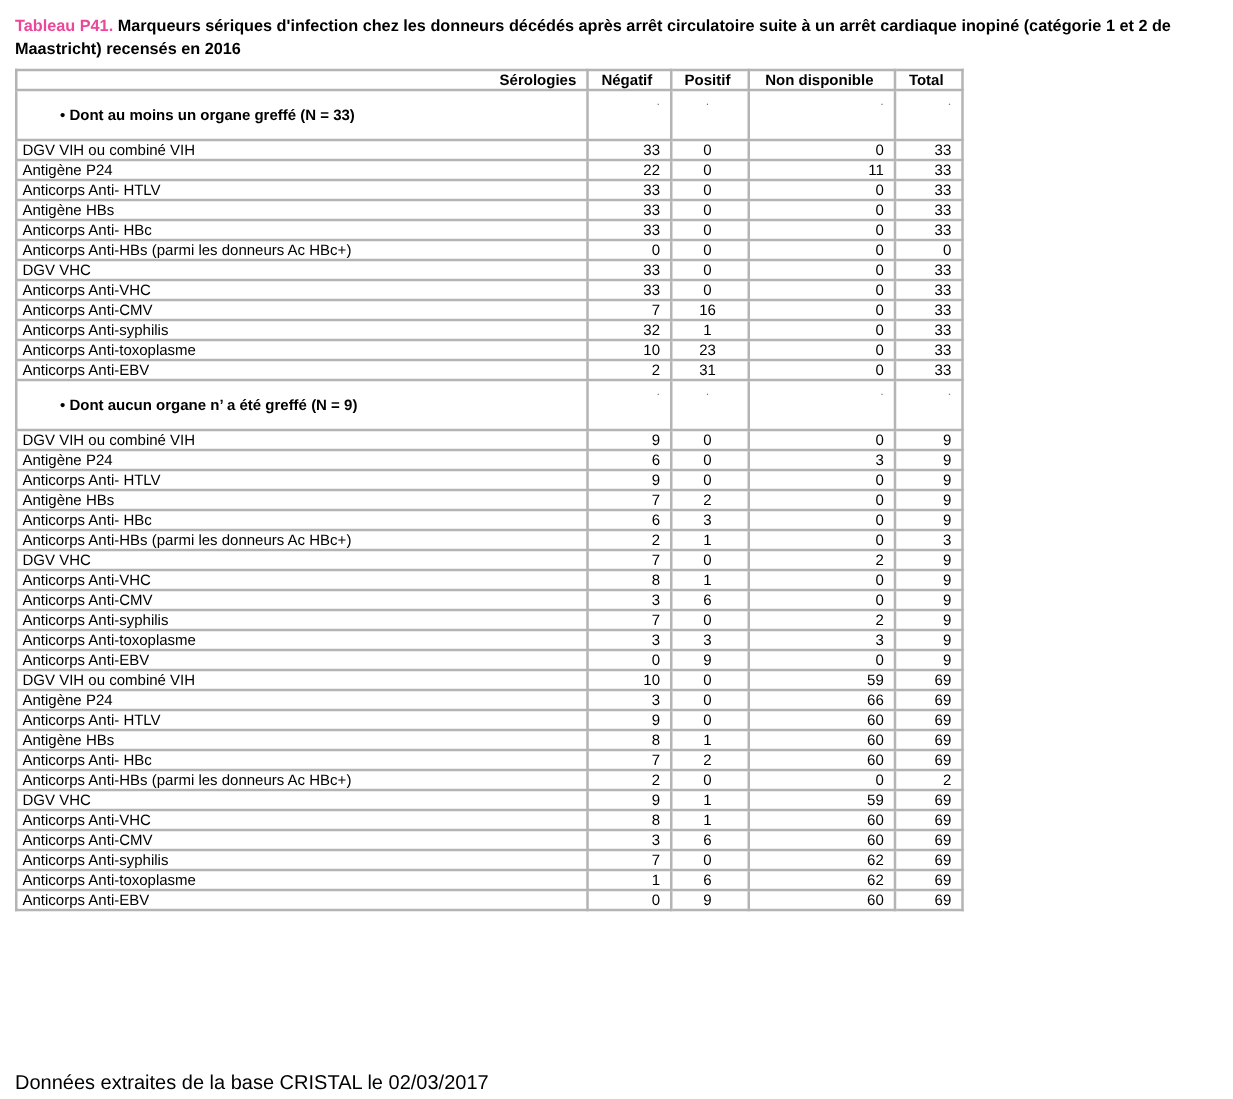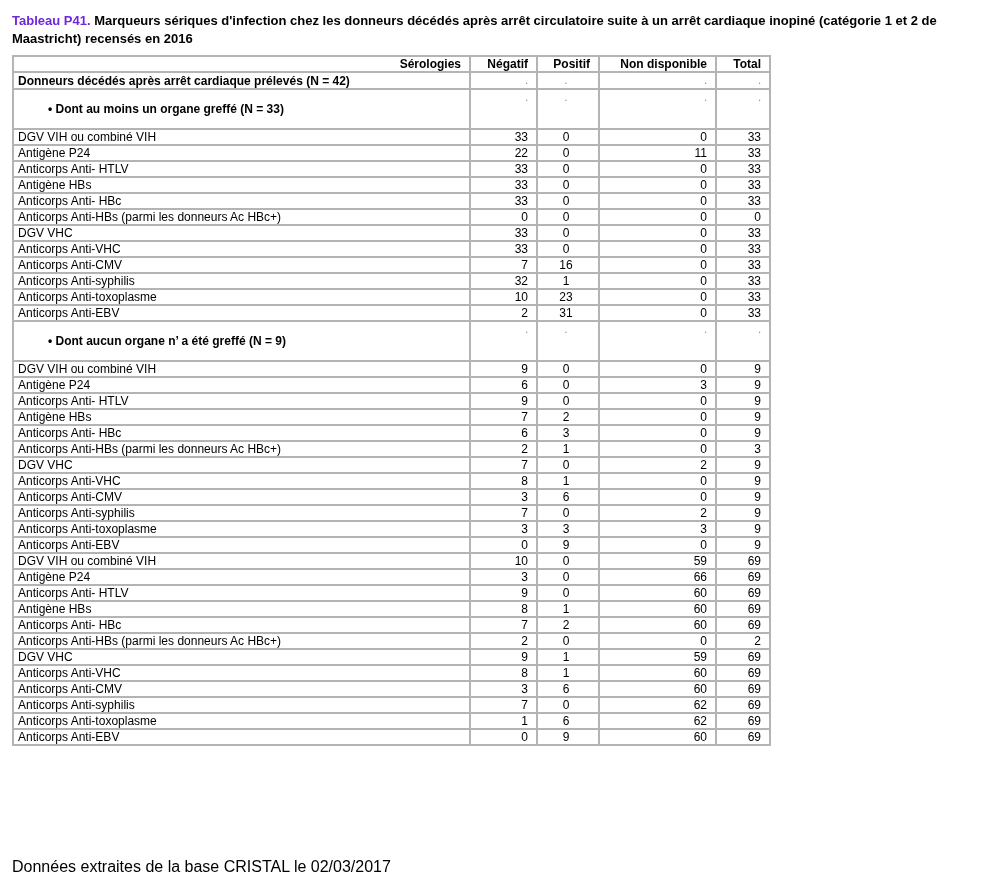--- a/index.html
+++ b/index.html
@@ -1,21 +1,21 @@
 <!DOCTYPE html>
 <html><head>
 <meta charset="utf-8">
 <style>
   html, body { margin: 0; padding: 0; background: #ffffff; }
   body { width: 986px; height: 879px; position: relative; font-family: "Liberation Sans", sans-serif; color: #000; overflow: hidden; }
   .title { position: absolute; left: 12px; top: 12px; width: 965px; font-size: 13px; font-weight: bold; line-height: 18px; }
-  .title .tlabel { color: #6d28d9; }
+  .title .tlabel { color: #ec4899; }
   table.grid { position: absolute; left: 12px; top: 55px; border-collapse: collapse; font-size: 12px; }
   table.grid td, table.grid th { border: 2px solid #b4b4b4; padding: 0 8px 0 4px; height: 14px; line-height: 14px; white-space: nowrap; }
-  table.grid th { font-weight: bold; text-align: right; }
+  table.grid th { font-weight: bold; text-align: center; }
   table.grid th.h0 { text-align: right; }
   .c0 { width: 413px; }
   .c1 { width: 53px; text-align: right; }
   .c2 { width: 48px; text-align: center; }
   .c3 { width: 103px; text-align: right; }
   .c4 { width: 40px; text-align: right; }
   td.group { text-align: left; font-weight: bold; padding-left: 10px; }
   tr.sub td { height: 38px; vertical-align: top; }
   tr.sub td.group { vertical-align: middle; padding-left: 34px; }
   .dot { color: #777; font-size: 10px; }
@@ -34,27 +34,20 @@
   <thead>
     <tr>
       <th class="c0 h0">Sérologies</th>
       <th class="c1">Négatif</th>
       <th class="c2">Positif</th>
       <th class="c3">Non disponible</th>
       <th class="c4">Total</th>
     </tr>
   </thead>
   <tbody id="tbody">
-      <tr class="grp">
-        <td class="c0 group">Donneurs décédés après arrêt cardiaque prélevés (N =   42)</td>
-        <td class="c1 dotc"><span class="dot">.</span></td>
-        <td class="c2 dotc"><span class="dot">.</span></td>
-        <td class="c3 dotc"><span class="dot">.</span></td>
-        <td class="c4 dotc"><span class="dot">.</span></td>
-      </tr>
       <tr class="sub">
         <td class="c0 group">• Dont au moins un organe greffé (N =   33)</td>
         <td class="c1 dotc"><span class="dot">.</span></td>
         <td class="c2 dotc"><span class="dot">.</span></td>
         <td class="c3 dotc"><span class="dot">.</span></td>
         <td class="c4 dotc"><span class="dot">.</span></td>
       </tr>
       <tr>
         <td class="c0">DGV VIH ou combiné VIH</td>
         <td class="c1">33</td>

